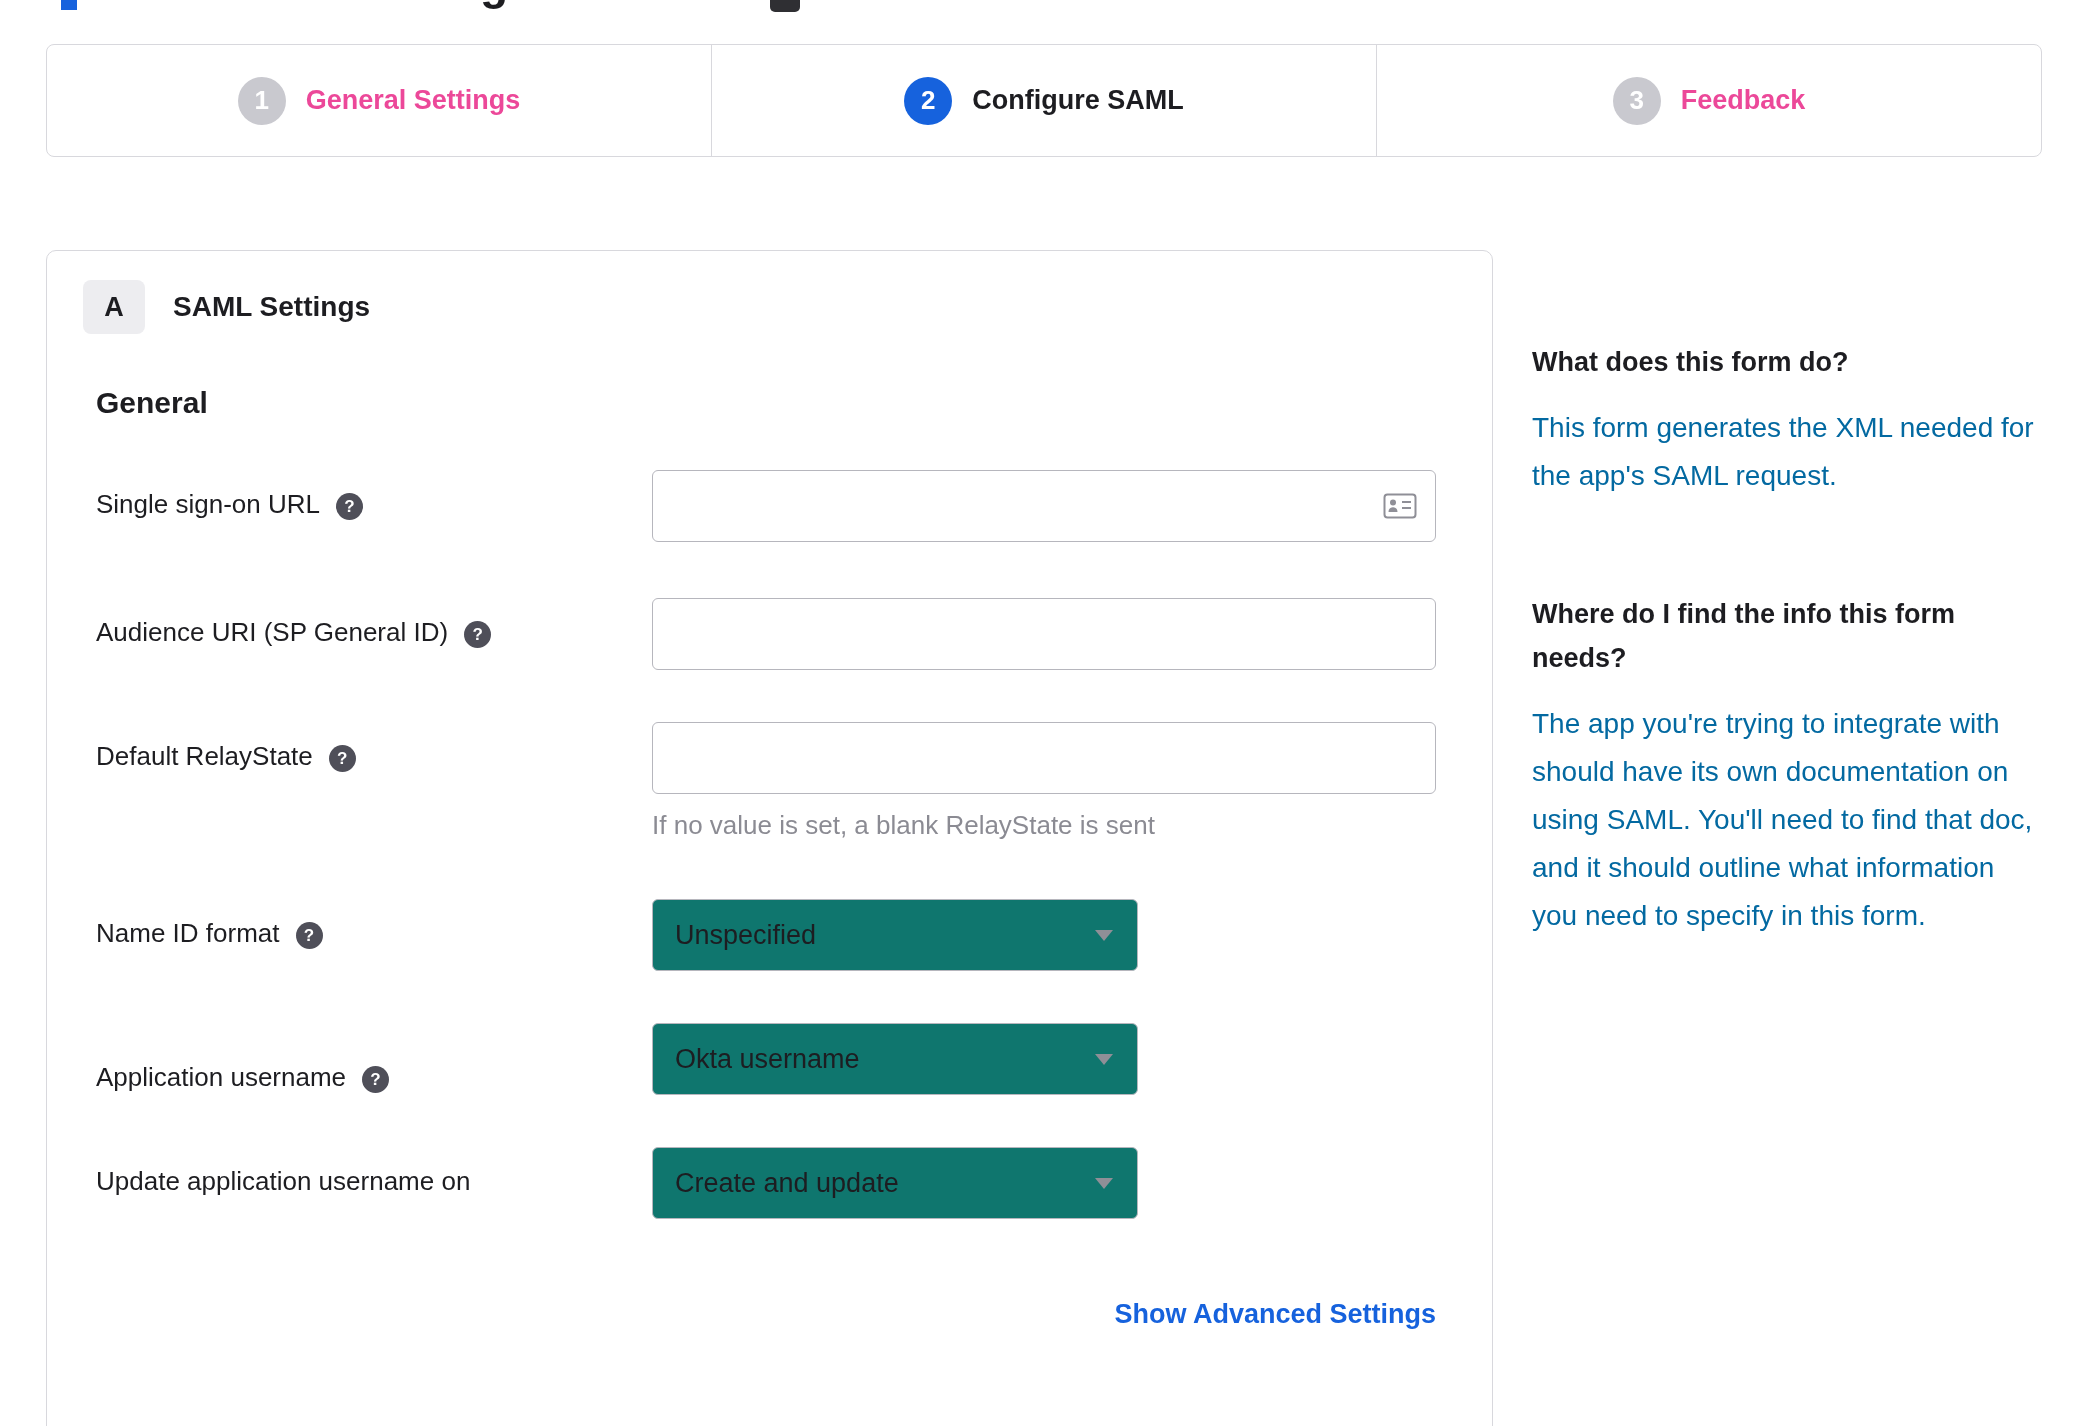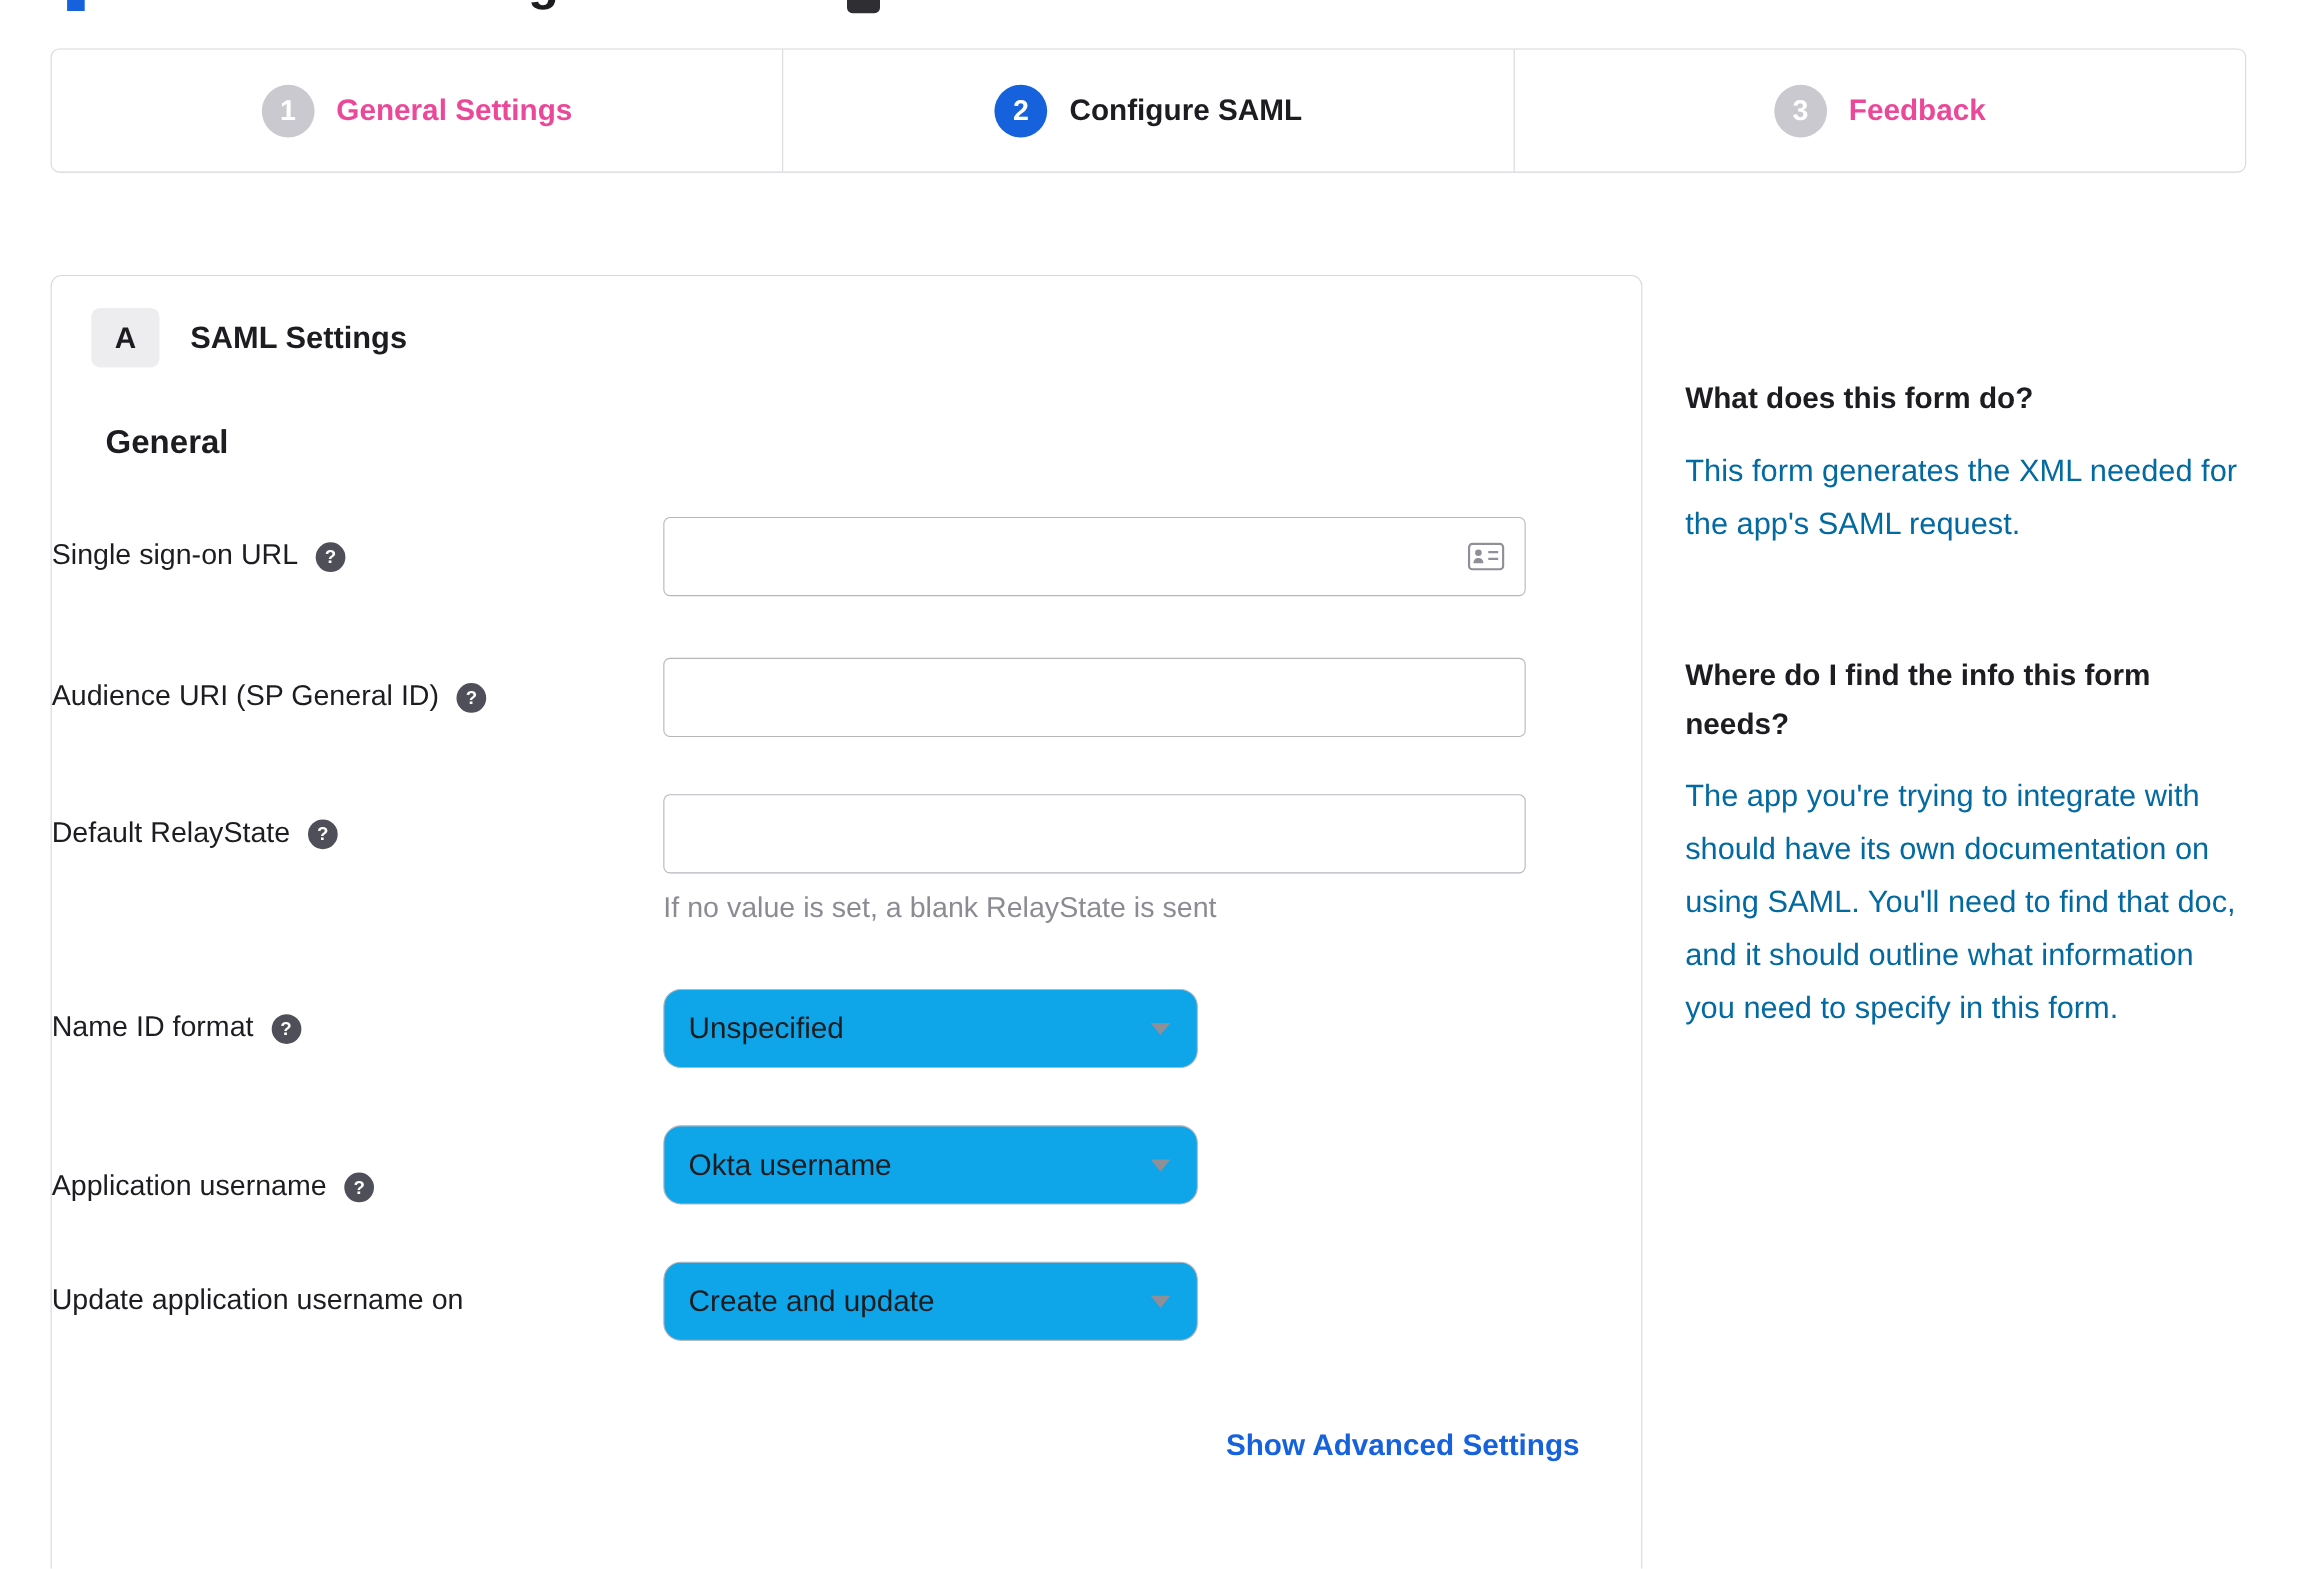--- a/index.html
+++ b/index.html
@@ -63,21 +63,21 @@
   }
   .badge {
     width: 62px; height: 54px; border-radius: 8px; background: #ededf0;
     display: flex; align-items: center; justify-content: center;
     font-size: 27px; font-weight: 700; color: #1d1d21;
   }
   .card-title { font-size: 28px; font-weight: 700; }
 
   .general-heading { margin: 52px 0 0 49px; font-size: 30px; font-weight: 700; }
 
-  .form-row { display: flex; }
+  .form-row { display: flex; margin-left: 49px; }
   .label-col { width: 556px; padding-top: 18px; flex: none; }
   .field-label { font-size: 26px; line-height: 32px; color: #1d1d21; }
   .help-icon {
     display: inline-flex; align-items: center; justify-content: center;
     width: 27px; height: 27px; border-radius: 50%;
     background: #4f4f59; color: #fff;
     font-size: 17px; font-weight: 700;
     margin-left: 16px; vertical-align: middle; position: relative; top: -2px;
     cursor: pointer;
   }
@@ -105,21 +105,21 @@
     width: 32px; height: 32px; border-radius: 7px; background: #1662dd;
     display: flex; align-items: center; justify-content: center;
     cursor: pointer; flex: none;
   }
   .checkbox-label { font-size: 27px; color: #1d1d21; }
 
   .hint { margin-top: 16px; font-size: 26px; color: #8b8b93; }
 
   .select {
     width: 486px; height: 72px;
-    border: 1px solid #b6b6bd; border-radius: 16px; background: #0ea5e9;
+    border: 1px solid #b6b6bd; border-radius: 6px; background: #0f766e;
     display: flex; align-items: center; justify-content: space-between;
     padding: 0 24px 0 22px; cursor: pointer;
   }
   .select-value { font-size: 27px; color: #1d1d21; }
   .caret {
     width: 0; height: 0;
     border-left: 9px solid transparent; border-right: 9px solid transparent;
     border-top: 11px solid #8f8f97;
   }
 

